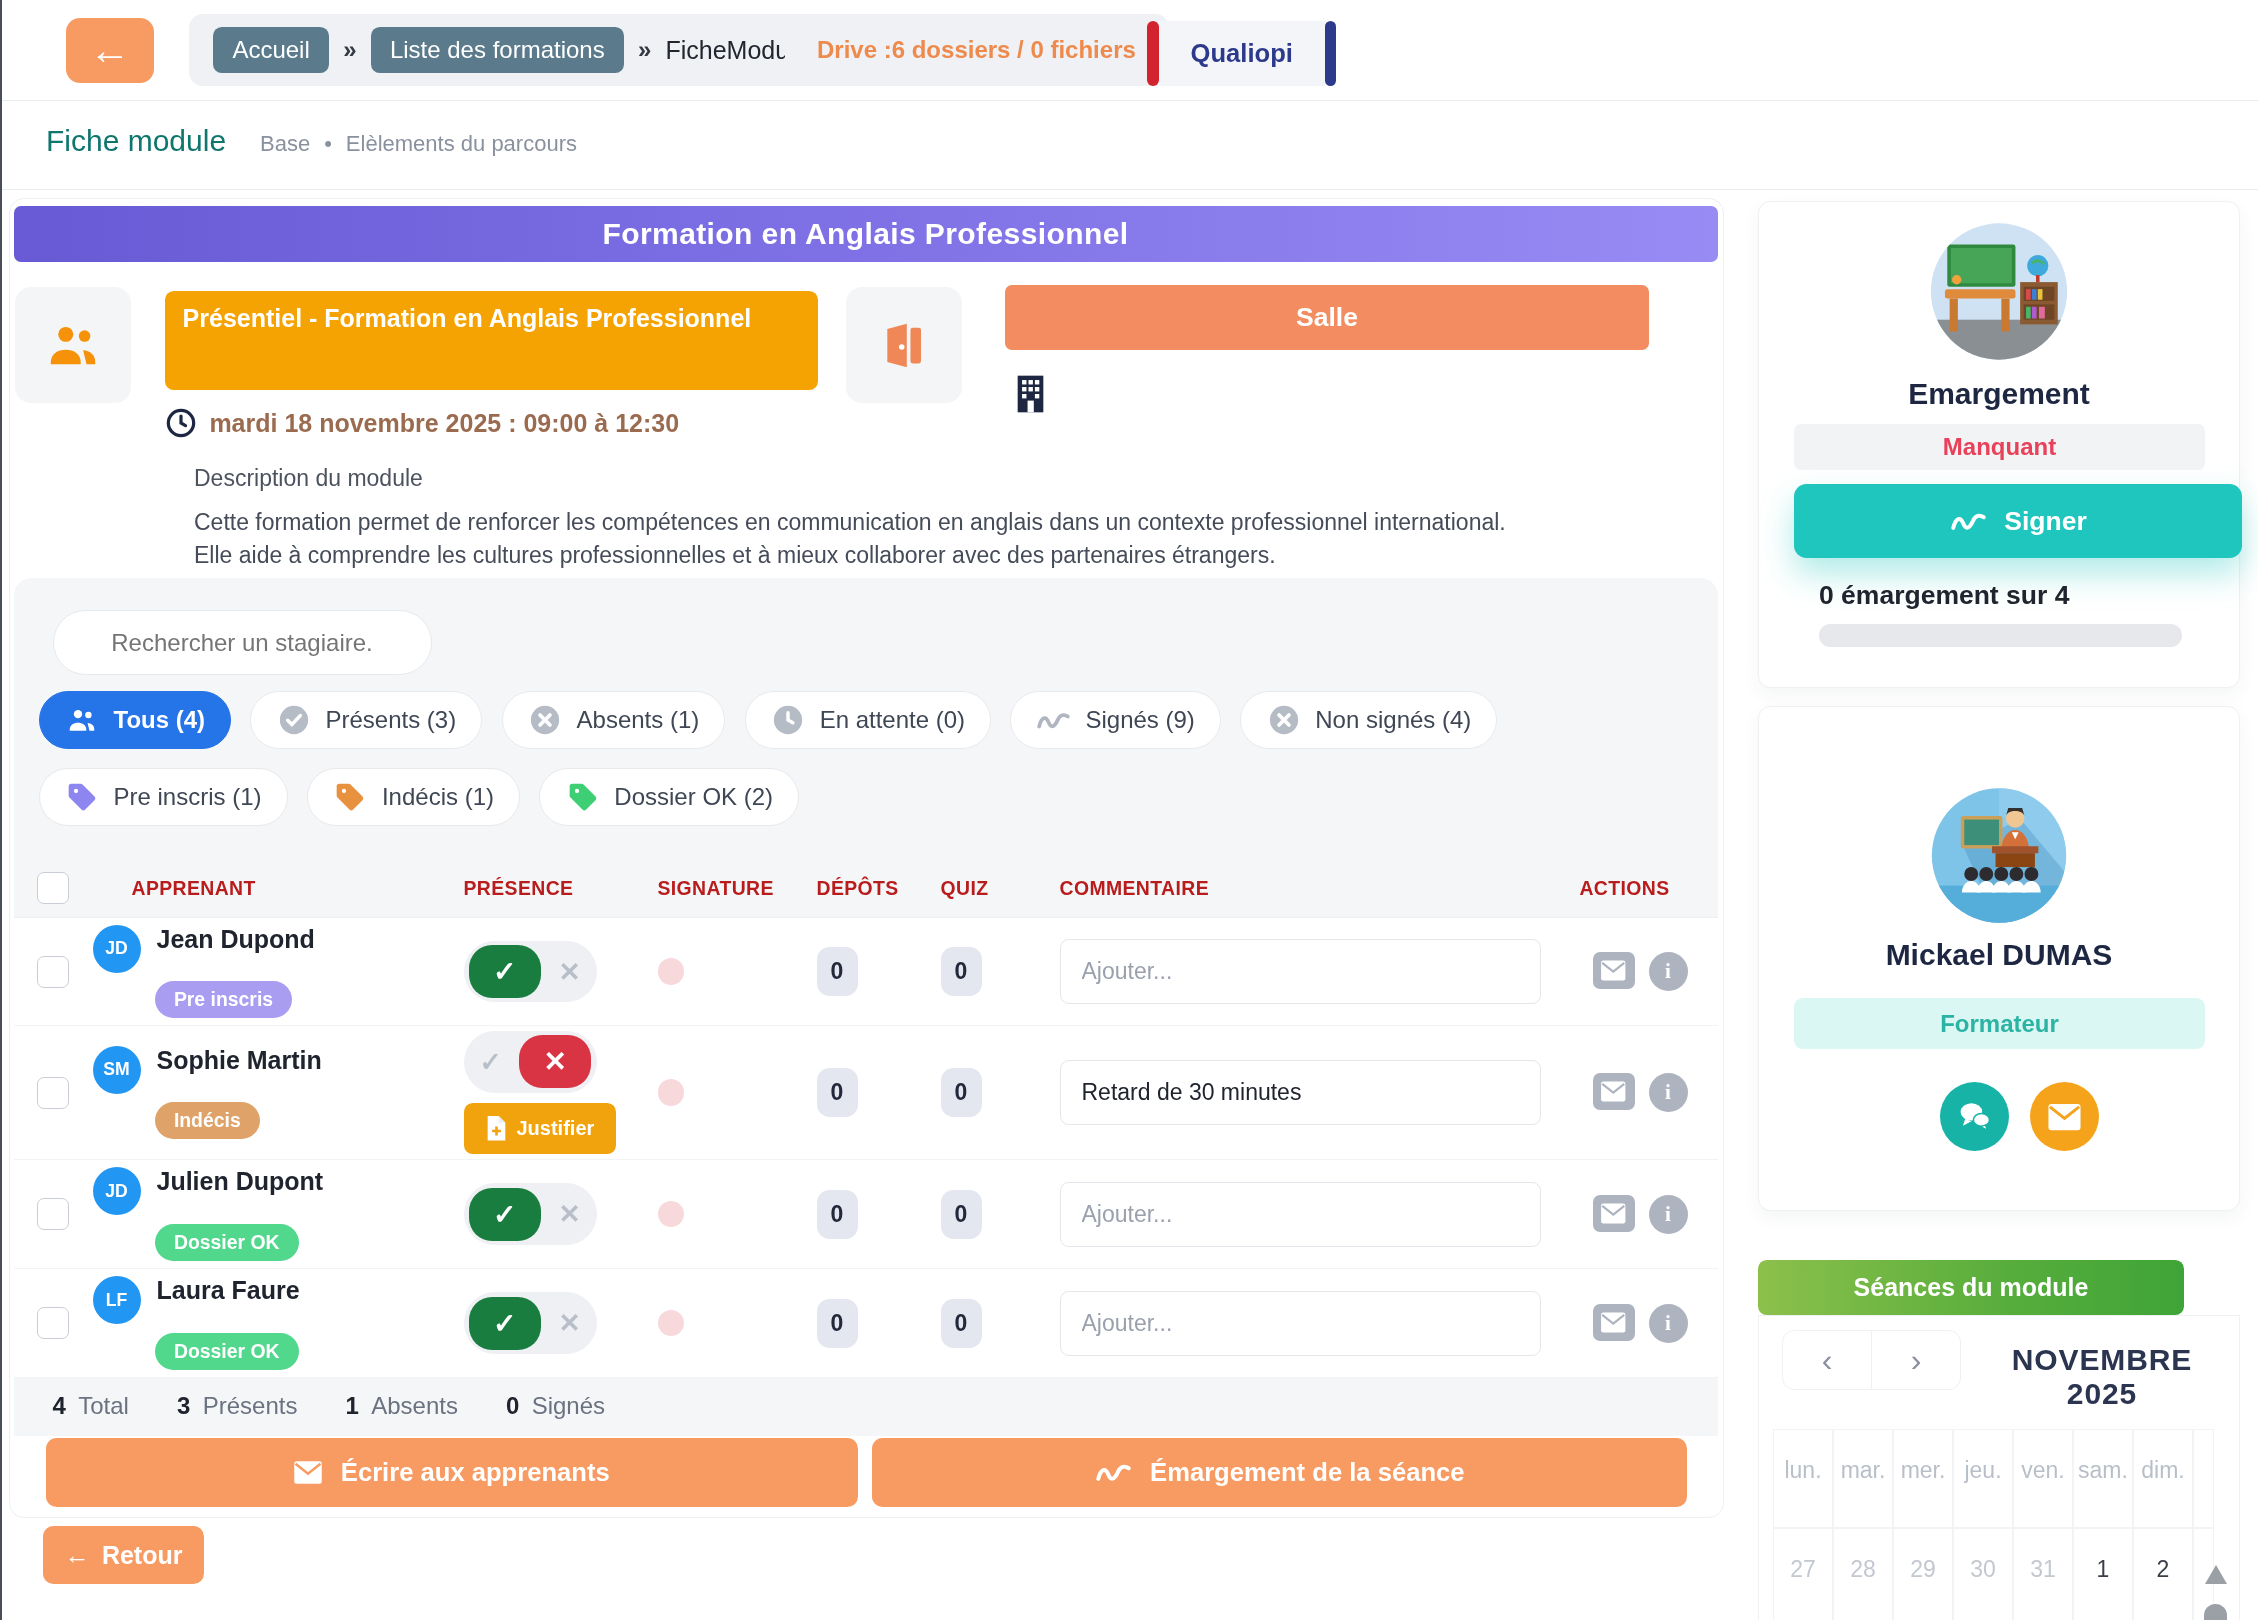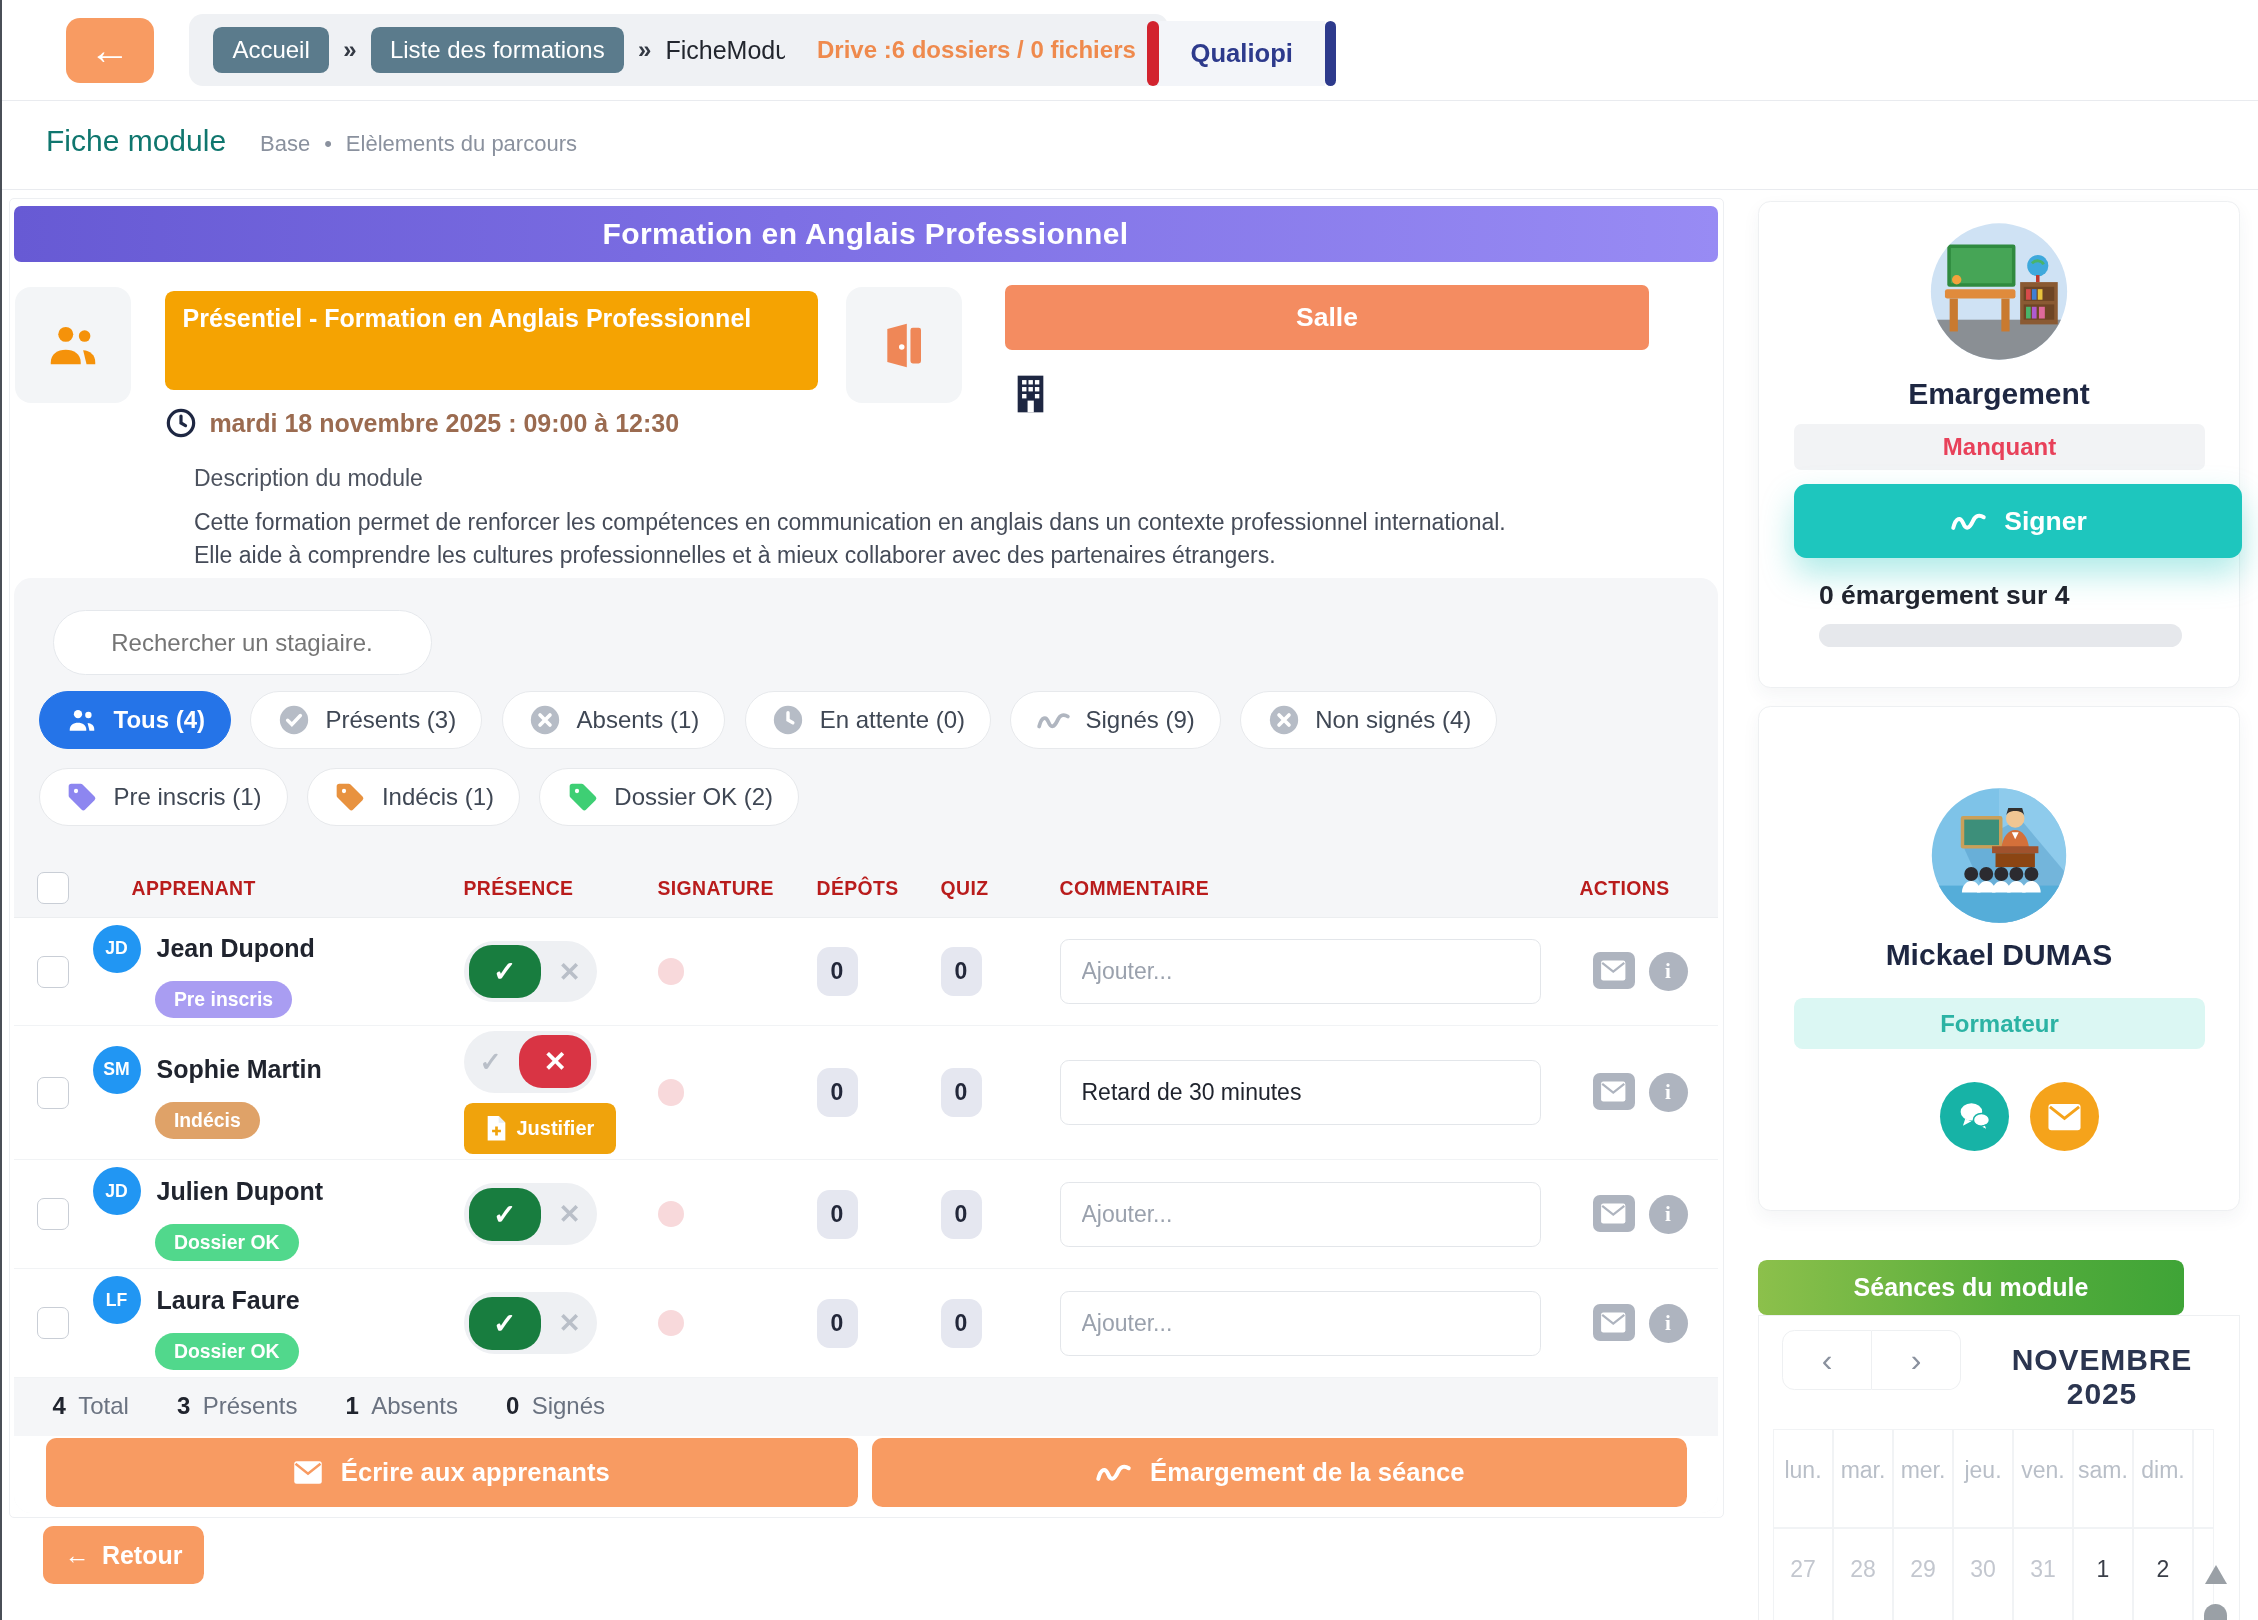--- a/index.html
+++ b/index.html
@@ -20,21 +20,21 @@
   .qualiopi{left:1145px;top:21px;height:65px;text-align:right;}
   .q-red{width:11.5px;height:65px;background:#d2232e;border-radius:7px;}
   .q-mid{height:65px;background:#f3f5f9;padding:0 32px;color:#2d3a8c;font-size:25.6px;font-weight:800;display:flex;align-items:center;}
   .q-navy{width:11.5px;height:65px;background:#2d3a8c;border-radius:7px;}
 
   .pagebar{left:0;top:101px;width:2258px;height:88px;background:#fff;border-bottom:1.8px solid #e9ebef;}
   .page-title{left:44px;top:124px;font-size:30px;font-weight:400;color:#0f766e;}
   .page-sub{left:258px;top:131px;font-size:22px;color:#8a919e;gap:14px;}
 
   
-  .main-card{left:7px;top:198px;width:1715px;height:1320px;background:#fff;border:1.8px solid #edeff2;border-radius:5px;box-sizing:border-box;}
+  .main-card{left:7px;top:198px;width:1715px;height:1320px;background:#fff;border:1.8px solid #edeff2;border-radius:15px;box-sizing:border-box;}
   .banner{left:3.5px;top:7px;width:1704px;height:56px;border-radius:7px;
           background:linear-gradient(90deg,#675ad4 0%,#7d6fe4 45%,#988bf4 100%);
           color:#fff;font-size:30px;font-weight:700;letter-spacing:0.4px;}
   .sq-icon{width:116px;height:116px;background:#f3f5f7;border-radius:16px;}
   .mode-box{left:155px;top:92px;width:653px;height:99px;background:#f5a302;border-radius:8.8px;color:#fff;
             font-size:25px;font-weight:700;line-height:1.45;padding:8.8px 17.6px;box-sizing:border-box;}
   .when{left:155px;top:208px;gap:12.4px;color:#9b6b50;font-size:25px;font-weight:700;}
   .salle{left:995px;top:86px;width:644px;height:65px;background:#f48c61;border-radius:7px;color:#fff;font-size:26.5px;font-weight:700;}
   .desc-label{left:184px;top:266px;font-size:23px;color:#4c525e;}
   .desc-p{left:184px;top:307px;font-size:23px;color:#454b58;line-height:1.42;}
@@ -49,21 +49,21 @@
   .chip.active{background:#2574e8;border-color:#2574e8;color:#fff;font-weight:600;}
   .cicon{width:35px;height:35px;display:flex;align-items:center;justify-content:center;}
 
   .thead,.trow{display:grid;grid-template-columns:56px 371px 194px 159px 124px 119px 507px 1fr;align-items:center;padding-left:23px;}
   .thead{left:0;top:282px;width:1704px;height:56px;font-size:19.4px;font-weight:700;color:#b91c1c;letter-spacing:0.4px;box-sizing:border-box;}
   .rows{left:0;top:339px;width:1704px;}
   .trow{background:#fff;border-bottom:1.8px solid #f1f3f5;box-sizing:border-box;}
   .trow:first-child{border-top:1.8px solid #eceef0;}
   .cb{width:30px;height:30px;background:#fff;border:1.8px solid #c9ced6;border-radius:7px;}
   .stu{display:flex;flex-direction:column;gap:8.8px;}
-  .stu-top{display:flex;align-items:center;gap:16px;}
+  .stu-top{display:flex;gap:16px;}
   .avatar{width:48px;height:48px;border-radius:50%;background:#2196f3;color:#fff;font-size:17.6px;font-weight:700;
           display:flex;align-items:center;justify-content:center;box-shadow:0 0 0 2.6px #fff;}
   .sname{font-size:25px;font-weight:600;color:#20242e;}
   .tag{margin-left:62px;width:fit-content;border-radius:881px;padding:7px 19.4px;color:#fff;font-size:19.4px;font-weight:600;}
   .tag.preinscris{background:#a99df2;}
   .tag.indecis{background:#dfa268;}
   .tag.dossierok{background:#51d88c;}
   .pres-wrap{display:flex;flex-direction:column;gap:10.6px;width:fit-content;}
   .pres{display:flex;align-items:center;gap:7px;background:#eef0f3;border-radius:881px;padding:4.4px 5.3px;width:fit-content;}
   .pbtn{width:72px;height:53px;border-radius:23px;color:#fff;font-size:28px;font-weight:800;display:flex;align-items:center;justify-content:center;}

